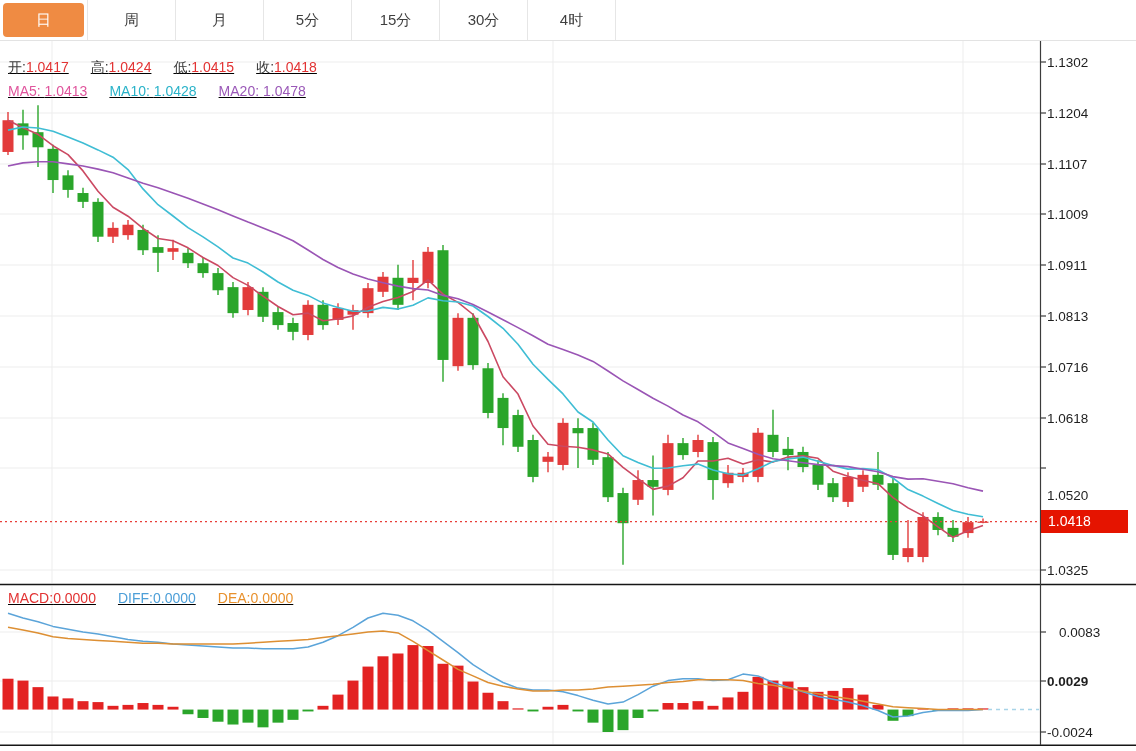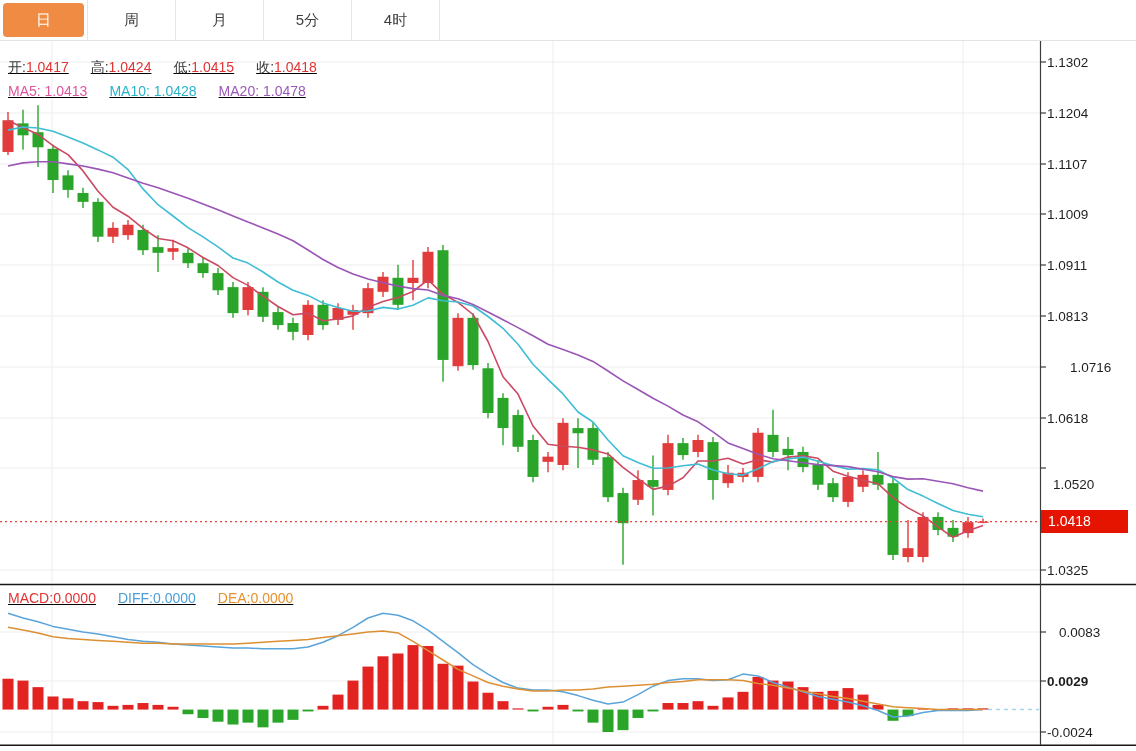--- a/index.html
+++ b/index.html
@@ -35,20 +35,22 @@
 <div id="app">
   <div id="tab-bar">
       <div class="tab active">
         <div class="tab-pill">
           <span>日</span>
         </div>
       </div>
       <div class="tab">周</div>
       <div class="tab">月</div>
       <div class="tab">5分</div>
+      <div class="tab">15分</div>
+      <div class="tab">30分</div>
       <div class="tab">4时</div>
     </div>
 
   <svg id="chart-svg" width="1136" height="751" viewBox="0 0 1136 751">
       <line x1="0" y1="62" x2="1040" y2="62" stroke="#ededed" stroke-width="1"></line>
       <line x1="0" y1="113" x2="1040" y2="113" stroke="#ededed" stroke-width="1"></line>
       <line x1="0" y1="164" x2="1040" y2="164" stroke="#ededed" stroke-width="1"></line>
       <line x1="0" y1="214" x2="1040" y2="214" stroke="#ededed" stroke-width="1"></line>
       <line x1="0" y1="265" x2="1040" y2="265" stroke="#ededed" stroke-width="1"></line>
       <line x1="0" y1="316" x2="1040" y2="316" stroke="#ededed" stroke-width="1"></line>
@@ -293,23 +295,23 @@
   <div class="hrow" id="ma-row" style="top:83px;"><span class="grp"><span class="lbl" style="color: rgb(224, 85, 157);">MA5: </span><span style="color: rgb(224, 85, 157);">1.0413</span></span><span class="grp"><span class="lbl" style="color: rgb(42, 179, 201);">MA10: </span><span style="color: rgb(42, 179, 201);">1.0428</span></span><span class="grp"><span class="lbl" style="color: rgb(155, 89, 184);">MA20: </span><span style="color: rgb(155, 89, 184);">1.0478</span></span></div>
   <div class="hrow" id="macd-row" style="top:590px;"><span class="grp"><span class="lbl" style="color: rgb(226, 51, 51);">MACD:</span><span style="color: rgb(226, 51, 51);">0.0000</span></span><span class="grp"><span class="lbl" style="color: rgb(77, 159, 216);">DIFF:</span><span style="color: rgb(77, 159, 216);">0.0000</span></span><span class="grp"><span class="lbl" style="color: rgb(232, 145, 45);">DEA:</span><span style="color: rgb(232, 145, 45);">0.0000</span></span></div>
 
   <div id="price-axis">
       <div class="axis-label" style="top: 62px;">1.1302</div>
       <div class="axis-label" style="top: 113px;">1.1204</div>
       <div class="axis-label" style="top: 164px;">1.1107</div>
       <div class="axis-label" style="top: 214px;">1.1009</div>
       <div class="axis-label" style="top: 265px;">1.0911</div>
       <div class="axis-label" style="top: 316px;">1.0813</div>
-      <div class="axis-label" style="top: 367px; margin-left: 23px;">1.0716</div>
+      <div class="axis-label" style="top: 367px;">1.0716</div>
       <div class="axis-label" style="top: 418px;">1.0618</div>
-      <div class="axis-label" style="top: 484px; margin-left: 6px;">1.0520</div>
+      <div class="axis-label" style="top: 495px;">1.0520</div>
       <div class="axis-label" style="top: 570px;">1.0325</div>
     </div>
   <div id="macd-axis-labels">
       <div class="axis-label" style="top: 632px; margin-left: 12px;">0.0083</div>
       <div class="axis-label" style="top: 681px; font-weight: bold;">0.0029</div>
       <div class="axis-label" style="top: 732px;">-0.0024</div>
     </div>
 
   <div id="price-tag" style="top: 509.5px; background: rgb(229, 20, 0);">1.0418</div>
 </div>

